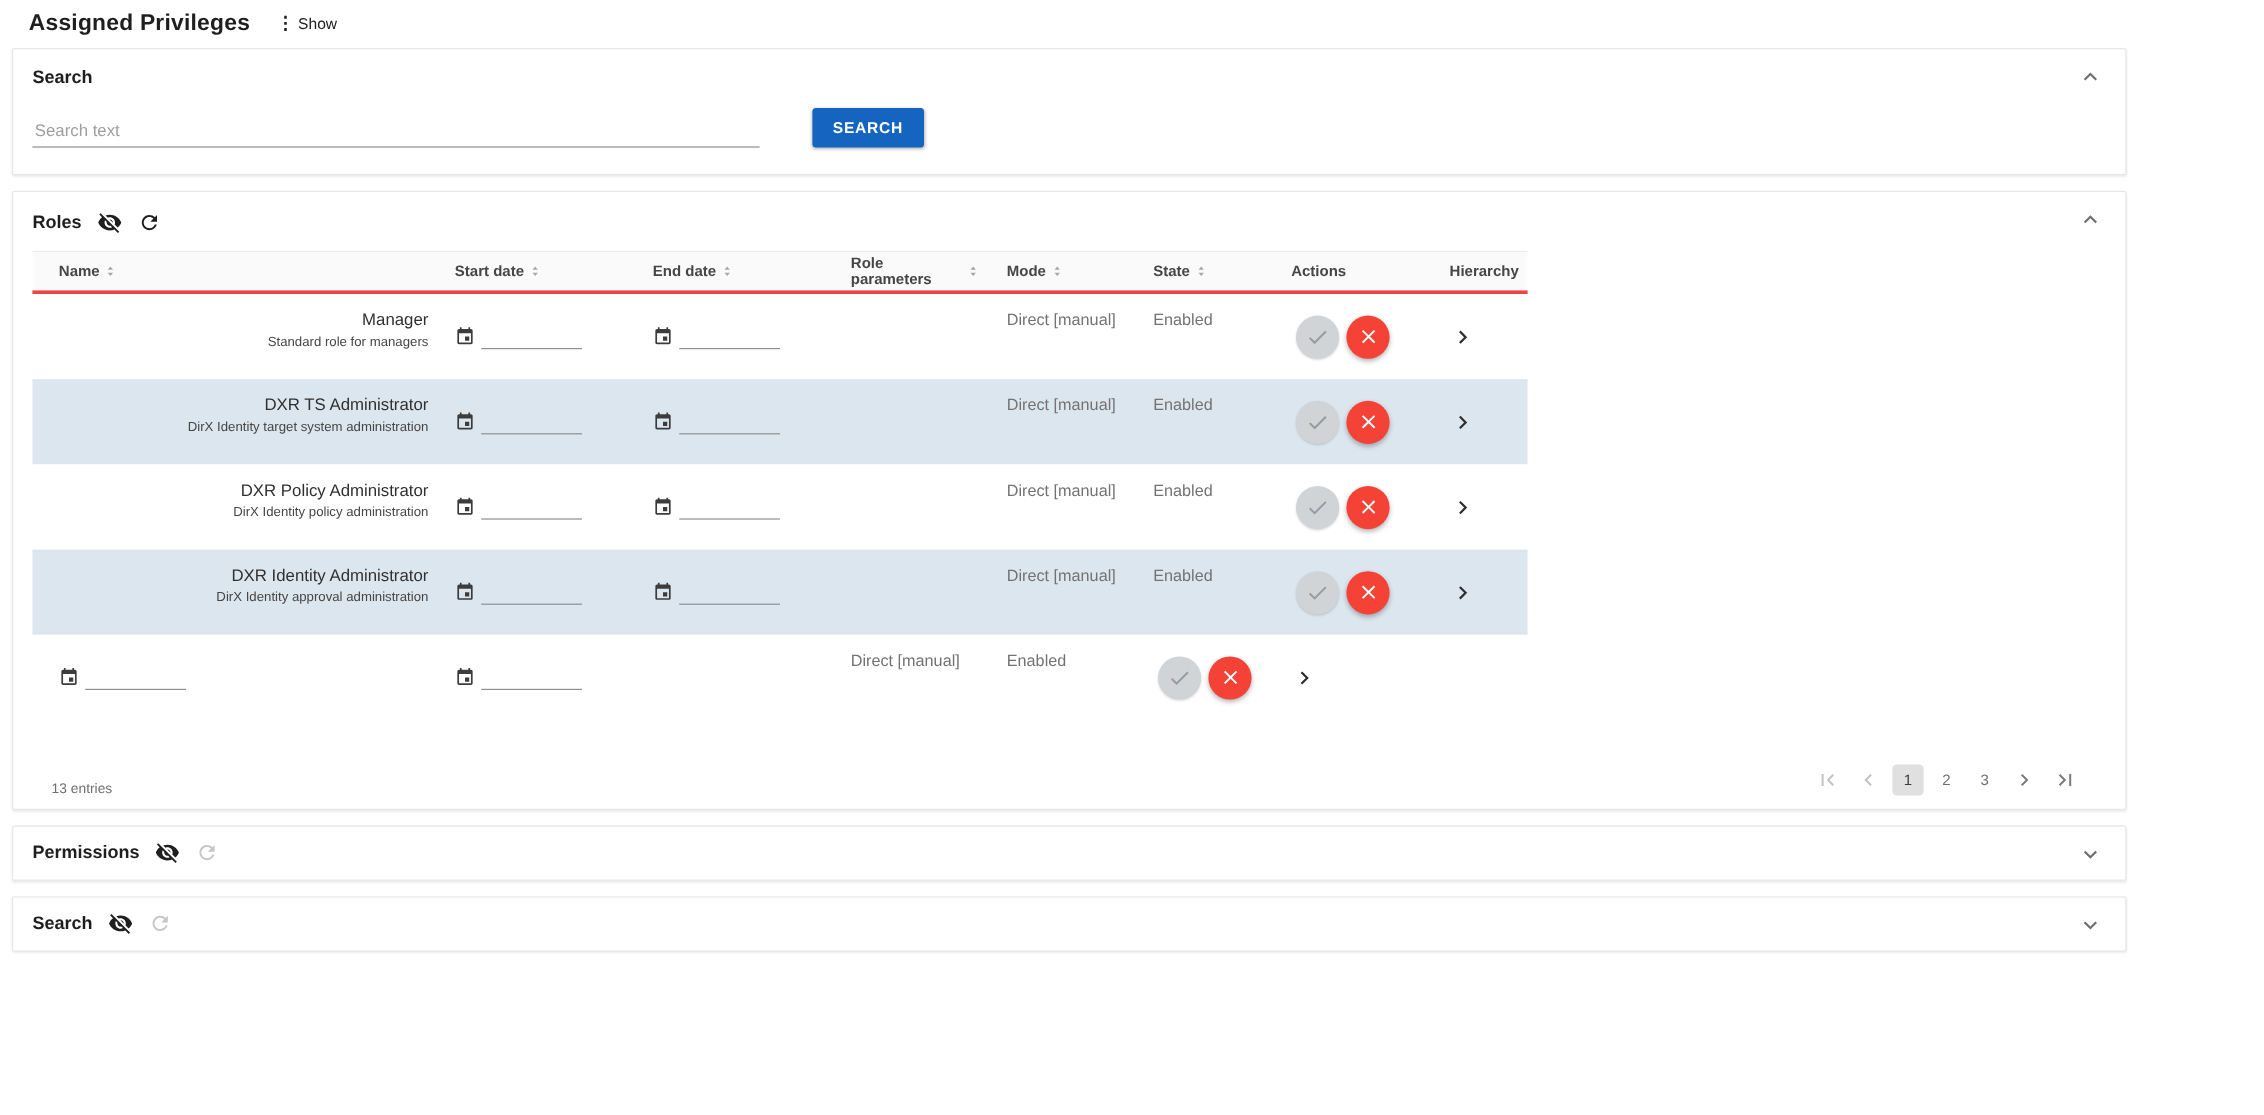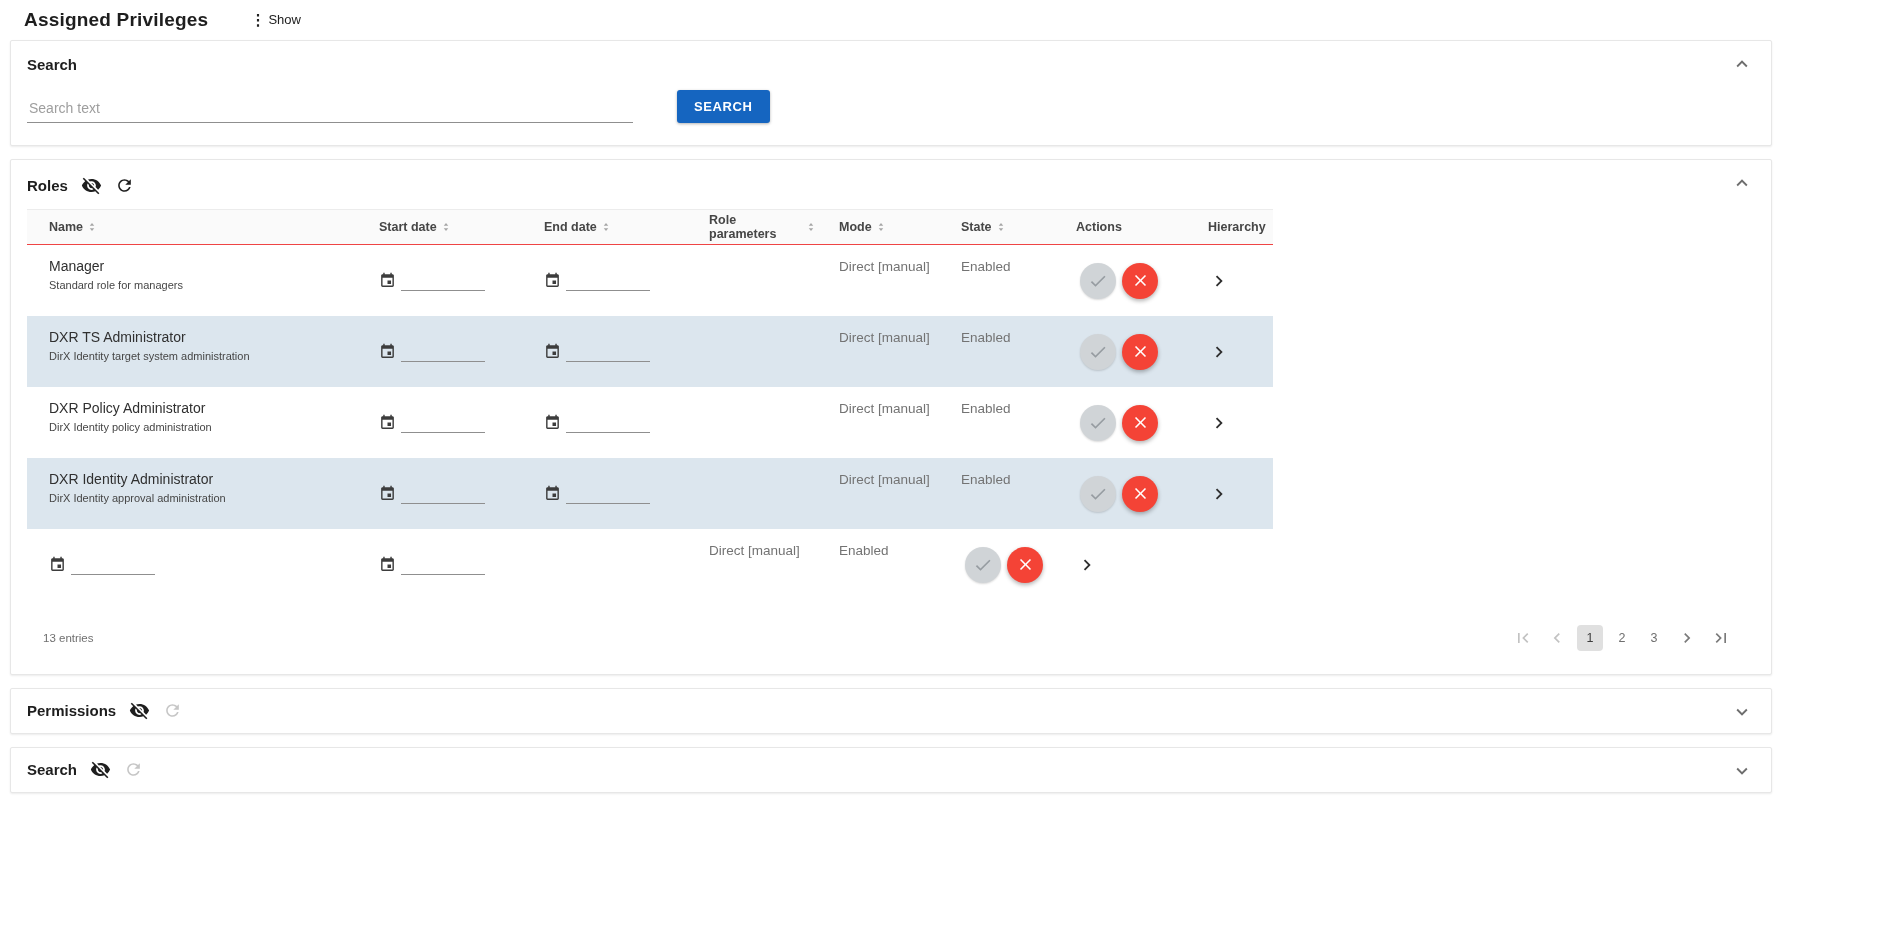--- a/index.html
+++ b/index.html
@@ -1,21 +1,21 @@
 <!DOCTYPE html>
 <html><head>
 <meta charset="utf-8">
 <style>
   * { box-sizing: border-box; margin: 0; padding: 0; }
   html, body { background: #ffffff; }
   body {
     width: 1887px; height: 929px; overflow: hidden;
     font-family: "Liberation Sans", sans-serif; color: #212121;
   }
-  .topbar { display: flex; align-items: flex-end; gap: 34px; padding: 8px 0 9px 24px; }
+  .topbar { display: flex; align-items: flex-end; gap: 14px; padding: 8px 0 9px 24px; }
   .page-title { font-size: 19px; font-weight: 700; letter-spacing: .2px; color: #1e1e1e; }
   .show-btn { display: inline-flex; align-items: center; gap: 3px; background: none; border: none;
     font-family: inherit; font-size: 13px; color: #212121; cursor: pointer; padding: 4px 8px; }
   .kebab { font-size: 15px; font-weight: 700; line-height: 1; }
 
   .content { width: 1762px; margin-left: 10px; }
   .card { position: relative; background: #fff; border: 1px solid #e7e7e7; border-radius: 2px;
     box-shadow: 0 1px 2px rgba(0,0,0,.08); margin-bottom: 13px; }
   .card-header { display: flex; align-items: center; gap: 13px; padding: 15px 16px 9px; }
   .card-title { font-size: 15px; font-weight: 700; color: #1e1e1e; }
@@ -29,45 +29,45 @@
   .search-input { width: 606px; border: none; border-bottom: 1px solid #8f8f8f; outline: none;
     font-family: inherit; font-size: 14px; padding: 6px 2px; color: #212121; background: transparent; }
   .search-input::placeholder { color: #9e9e9e; }
   .search-btn { margin-left: 15px; background: #1565c0; color: #fff; border: none; border-radius: 3px;
     font-family: inherit; font-size: 13px; font-weight: 700; letter-spacing: .6px;
     padding: 9px 17px; cursor: pointer; box-shadow: 0 1px 3px rgba(0,0,0,.3); }
 
   
   .table { width: 1246px; margin: 4px 0 0 16px; }
   .thead, .trow { display: grid; grid-template-columns: 330px 165px 165px 130px 122px 115px 132px 87px; }
-  .thead { background: #fafafa; border-top: 1px solid #ececec; border-bottom: 1px solid #ef4444; height: 36px; }
+  .thead { background: #fafafa; border-top: 1px solid #ececec; border-bottom: 3px solid #ef4444; height: 36px; }
   .th { display: flex; align-items: center; gap: 3px; padding-left: 22px;
     font-size: 12.5px; font-weight: 700; color: #464646; }
   .sort-icon { display: inline-flex; color: #a6a6a6; cursor: pointer; }
   .trow { height: 71px; background: #fff; }
   .trow:nth-child(even) { background: #dce6ee; }
   .cell { padding-left: 22px; }
-  .name-cell { padding-top: 13px; }
+  .name-cell { padding-top: 13px; text-align: right; }
   .row-title { font-size: 14px; color: #303030; }
   .row-desc { font-size: 11px; color: #464646; margin-top: 5px; }
   .date-cell { display: flex; align-items: center; }
   .cal-btn { color: #3c3c3c; margin-right: 5px; }
   .date-input { width: 84px; border: none; border-bottom: 1px solid #8f8f8f; outline: none;
     background: transparent; height: 20px; font-family: inherit; font-size: 13px; }
   .text-cell { padding-top: 14px; font-size: 13.5px; color: #737373; }
   .actions-cell { display: flex; align-items: center; gap: 6px; padding-left: 26px; }
   .circle-btn { width: 36px; height: 36px; border-radius: 50%; border: none; cursor: pointer;
     display: inline-flex; align-items: center; justify-content: center; padding: 0; }
   .circle-btn.gray { background: #d0d4d7; color: #969ca1; box-shadow: 0 1px 2px rgba(0,0,0,.15); }
   .circle-btn.red { background: #f44336; color: #ffffff; box-shadow: 0 2px 4px rgba(0,0,0,.3); }
   .hier-cell { display: flex; align-items: center; }
   .hier-btn { color: #2f2f2f; }
 
   
-  .table-footer { display: flex; align-items: center; justify-content: space-between;
+  .table-footer { display: flex; align-items: flex-end; justify-content: space-between;
     padding: 0 36px 0 32px; height: 52px; margin-top: 12px; margin-bottom: 10px; gap: 36px; }
   .entries { font-size: 11.5px; color: #6f6f6f; }
   .paginator { display: flex; align-items: center; gap: 6px; }
   .page-nav { color: #7a7a7a; width: 28px; height: 28px; }
   .page-nav.disabled { color: #c2c2c2; cursor: default; }
   .page-num { width: 26px; height: 26px; border: none; background: transparent; border-radius: 4px;
     font-family: inherit; font-size: 12.5px; color: #6f6f6f; cursor: pointer;
     display: inline-flex; align-items: center; justify-content: center; }
   .page-num.active { background: #e0e0e0; color: #3d3d3d; }
 

